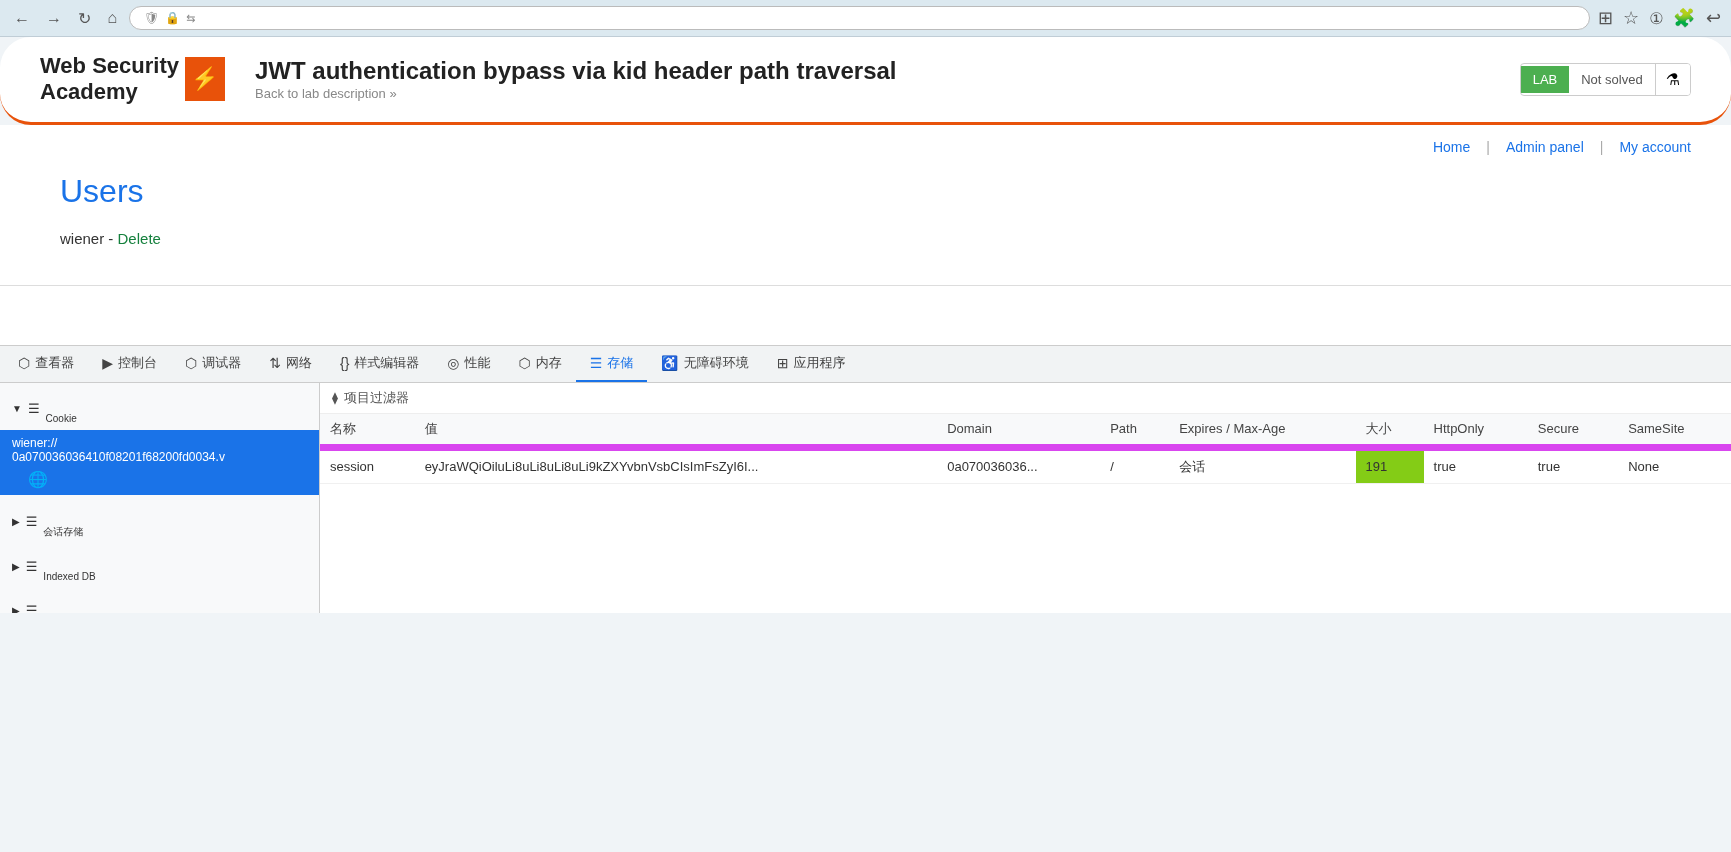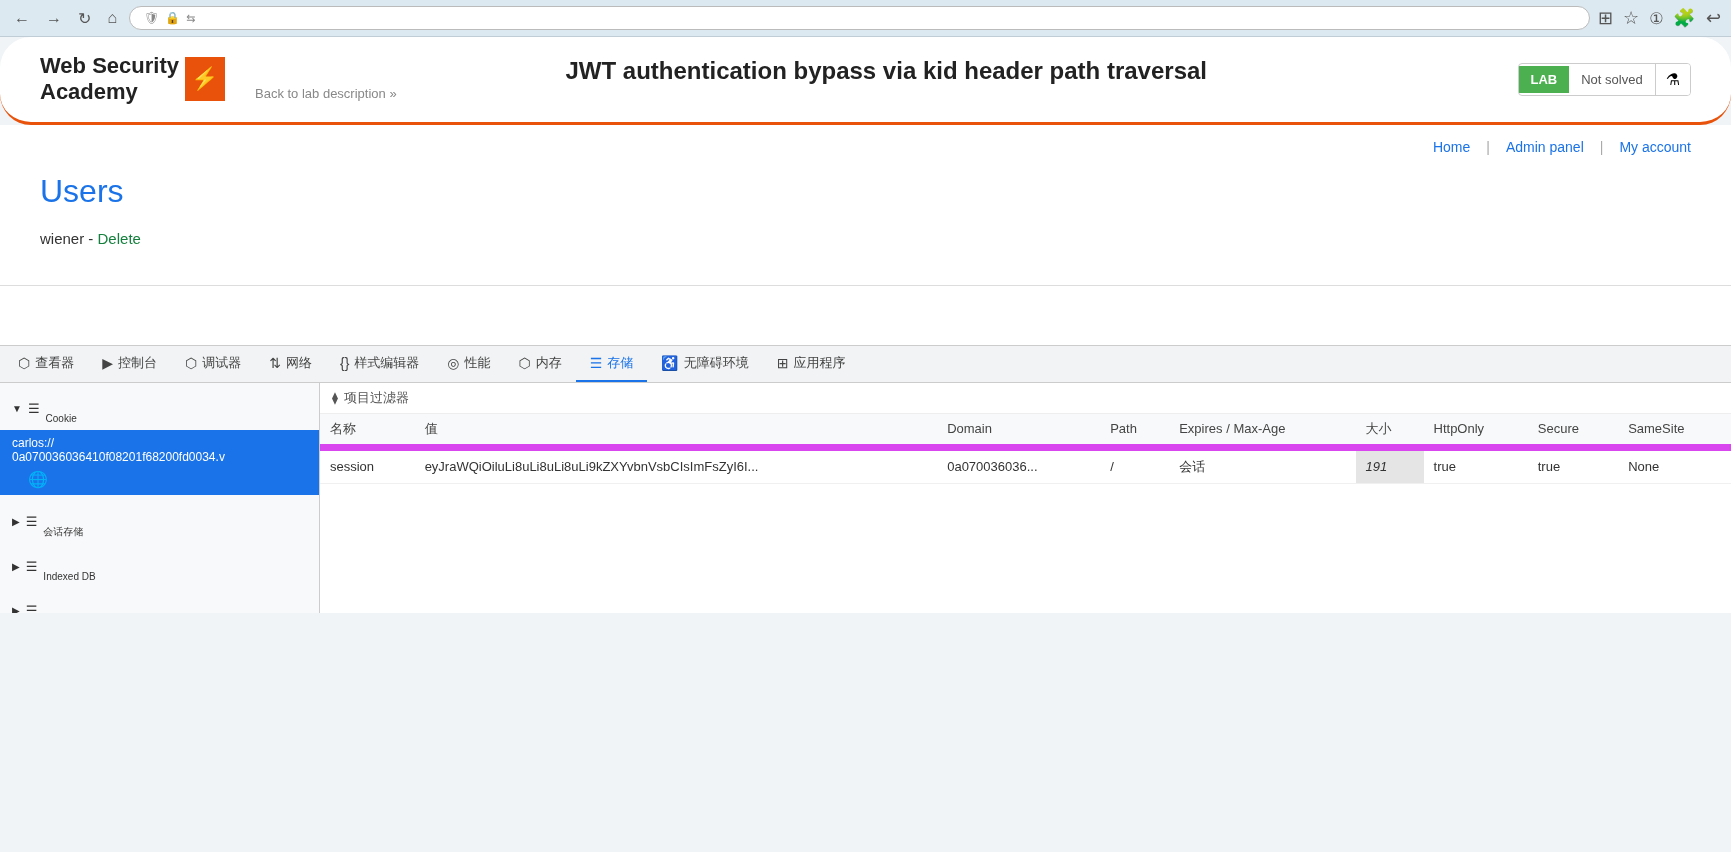--- a/index.html
+++ b/index.html
@@ -82,40 +82,39 @@
       font-weight: bold;
     }
     .lab-title-area {
       flex: 1;
       margin-left: 30px;
     }
     .lab-title {
       font-size: 24px;
       font-weight: 600;
       color: #222;
-      text-align: center;
     }
     .back-link {
       color: #888;
       font-size: 13px;
       margin-top: 1px;
       cursor: pointer;
     }
     .lab-status {
       display: flex;
       align-items: center;
       gap: 0;
       border: 1px solid #ccc;
       border-radius: 4px;
       overflow: hidden;
     }
     .lab-badge {
       background: #4caf50;
       color: white;
-      font-weight: bold;
+      font-weight: normal;
       font-size: 13px;
       padding: 6px 12px;
     }
     .lab-solved-status {
       background: white;
       padding: 6px 12px;
       font-size: 13px;
       color: #555;
     }
     .lab-flask-btn {
@@ -140,21 +139,21 @@
     }
     .page-nav a {
       color: #1a73e8;
       text-decoration: none;
       cursor: pointer;
     }
     .page-nav .separator {
       color: #aaa;
     }
     .page-main {
-      padding: 10px 40px 30px;
+      padding: 10px 60px 30px;
     }
     .users-title {
       font-size: 32px;
       color: #1a73e8;
       font-weight: 400;
       margin-bottom: 20px;
     }
     .user-row {
       margin-bottom: 8px;
       font-size: 15px;
@@ -278,22 +277,21 @@
     .cookie-table td {
       padding: 7px 10px;
       border-bottom: 1px solid #f0f0f0;
       color: #333;
       max-width: 300px;
       overflow: hidden;
       text-overflow: ellipsis;
       white-space: nowrap;
     }
     .cookie-table td.size-cell {
-      background: #e5e5e5;
-      font-style: italic;
+      background: #84cc16;
     }
   </style>
 </head>
 <body>
 
 <div class="browser-chrome">
   <button class="browser-nav-btn">←</button>
   <button class="browser-nav-btn">→</button>
   <button class="browser-nav-btn">↻</button>
   <button class="browser-nav-btn">⌂</button>
@@ -398,21 +396,21 @@
     <div class="devtools-sidebar">
 
       <div class="sidebar-section">
         <div class="sidebar-item">
           <span class="arrow">▼</span>
           <span class="item-icon">☰</span>
           <span class="item-label">Cookie</span>
         </div>
 
         <div class="sidebar-url-item">
-          <div>carlos://</div>
+          <div>wiener://</div>
           <div>0a070036036410f08201f68200fd0034.v</div>
         </div>
         <div class="sidebar-globe-row">
           <span class="globe">🌐</span>
         </div>
       </div>
 
       <div class="sidebar-item">
         <span class="arrow">▶</span>
         <span class="item-icon">☰</span>

